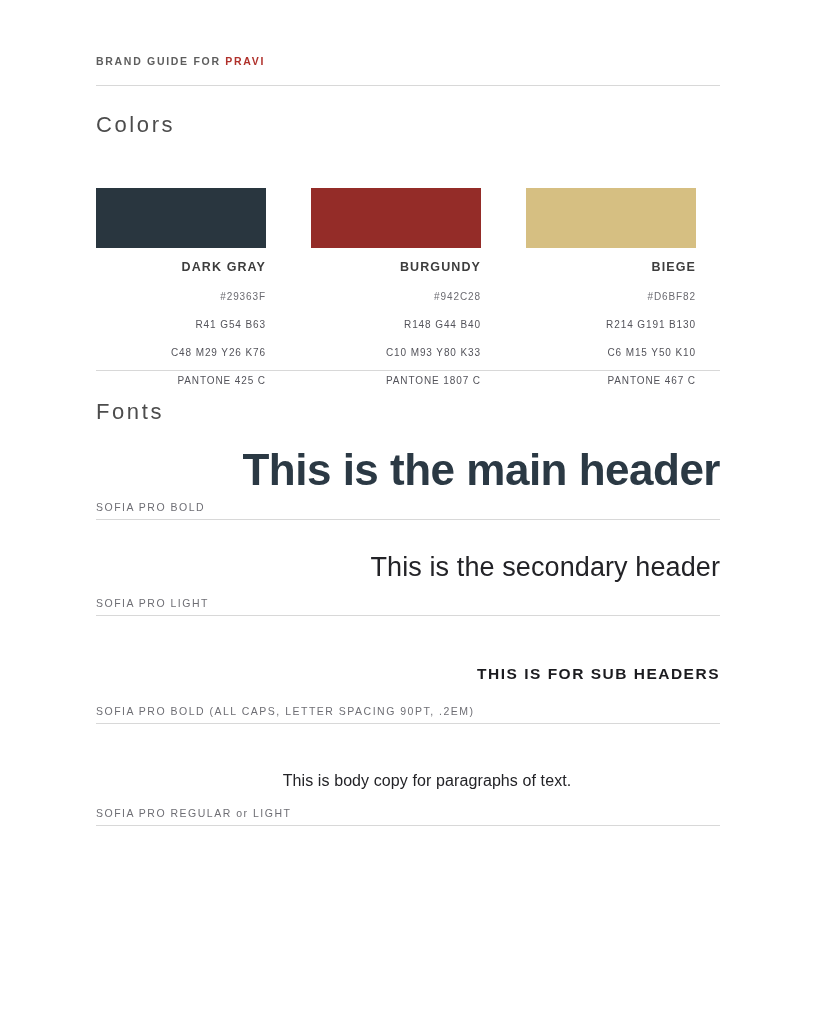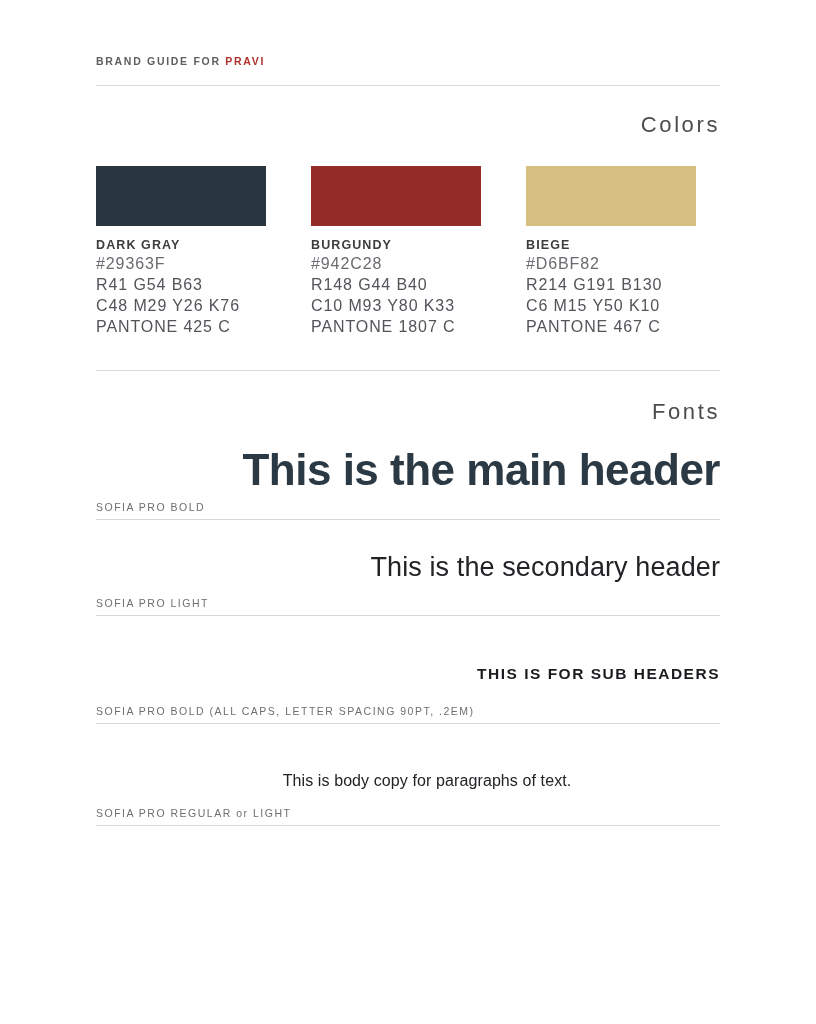--- a/index.html
+++ b/index.html
@@ -16,36 +16,36 @@
   .masthead-text{
     font-size:10.5px;font-weight:700;letter-spacing:1.7px;
     color:#5d5d5d;white-space:nowrap;
   }
   .masthead-text .brand{color:#b0312b;}
   .rule{height:1px;background:#d8d8d8;width:624px;}
   .rule.masthead-rule{position:absolute;left:96px;top:85px;}
 
   
   .section-title{
-    font-size:22px;font-weight:400;letter-spacing:2.6px;color:#4c4c4c;text-align:right;
+    font-size:22px;font-weight:400;letter-spacing:2.6px;color:#4c4c4c;
   }
   .title-colors{top:112px;}
   .title-fonts{top:399px;}
 
   
-  .swatches{top:166px;display:flex;}
+  .swatches{top:188px;display:flex;text-align:right;}
   .swatch-cell{width:170px;margin-right:45px;}
   .swatch-cell:last-child{margin-right:0;}
   .swatch-chip{width:170px;height:60px;}
   .swatch-name{
     margin-top:12px;font-size:12.5px;font-weight:700;
     letter-spacing:1.1px;color:#3d3d3d;
   }
   .swatch-line{
-    margin-top:3px;font-size:16px;font-weight:400;
+    margin-top:17px;font-size:10px;font-weight:400;
     letter-spacing:0.9px;color:#53535a;white-space:nowrap;
   }
   .swatch-line.hexline{color:#6a6a70;}
 
   .rule.colors-rule{position:absolute;left:96px;top:370px;}
 
   
   .specimen{position:absolute;left:96px;width:624px;}
   .specimen .sample{
     text-align:right;color:#1d1d1f;white-space:nowrap;

